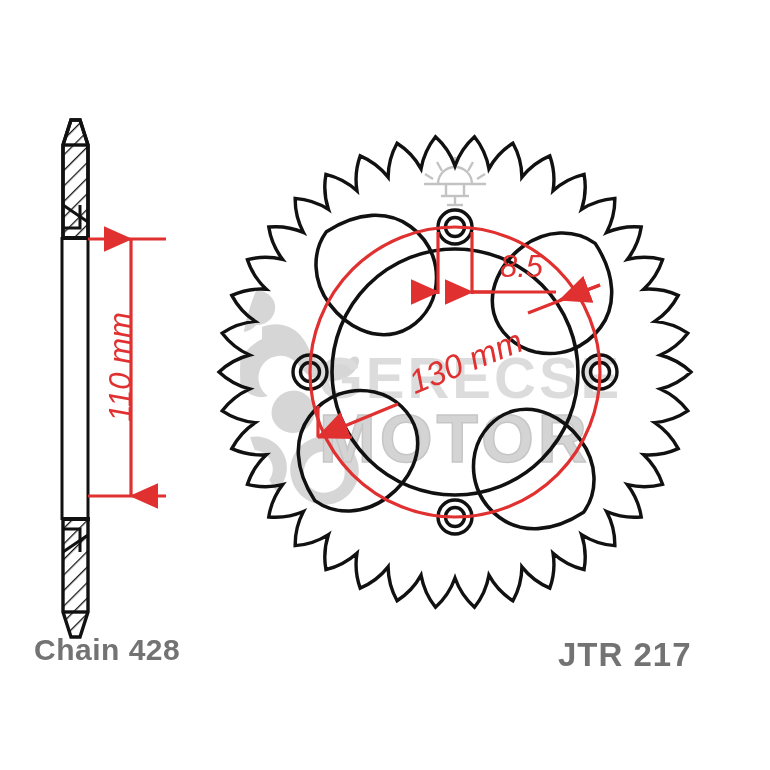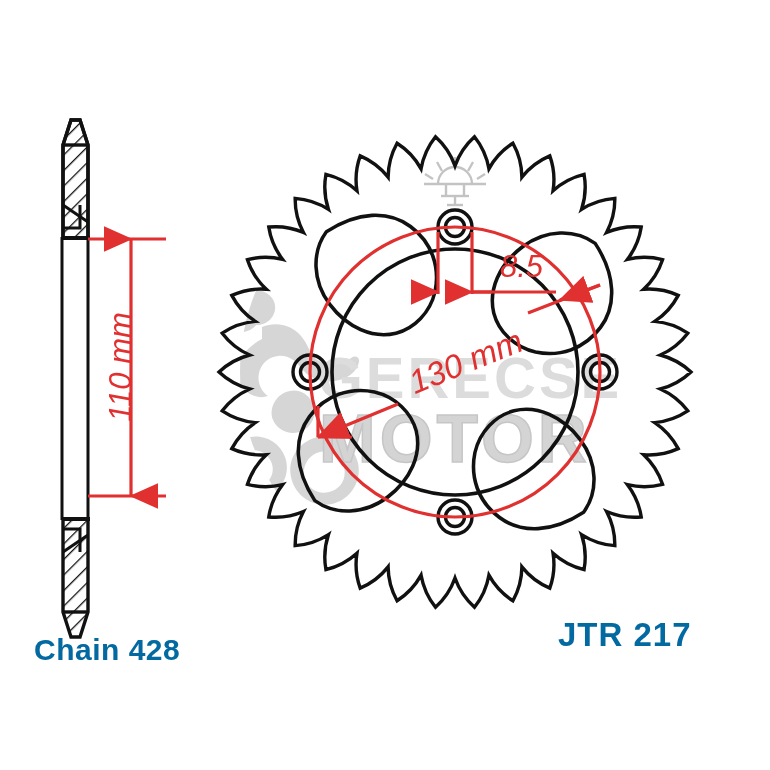--- a/index.html
+++ b/index.html
@@ -4,26 +4,26 @@
 <style>
   html,body{margin:0;padding:0;background:#ffffff;}
   body{width:770px;height:770px;position:relative;overflow:hidden;
        font-family:"Liberation Sans",sans-serif;}
   #stage{position:absolute;left:0;top:0;width:770px;height:770px;}
   svg{display:block;}
   .lbl{
     position:absolute;
     font-family:"Liberation Sans",sans-serif;
     font-weight:bold;
-    color:#0369a1;
+    color:#737373;
     white-space:nowrap;
     text-align:right;
   }
   #chain-label{left:34px;top:633px;font-size:30px;letter-spacing:0.5px;}
-  #part-label{left:558px;top:616px;font-size:33px;letter-spacing:1px;}
+  #part-label{left:558px;top:636px;font-size:33px;letter-spacing:1px;}
 </style>
 </head>
 <body>
 
 <div id="stage">
   <svg width="770" height="770" viewBox="0 0 770 770">
     <defs>
 
       <pattern id="hatch" width="11" height="11" patternTransform="rotate(45)" patternUnits="userSpaceOnUse">
         <line x1="0" y1="0" x2="0" y2="11" stroke="#111111" stroke-width="2.6"></line>

